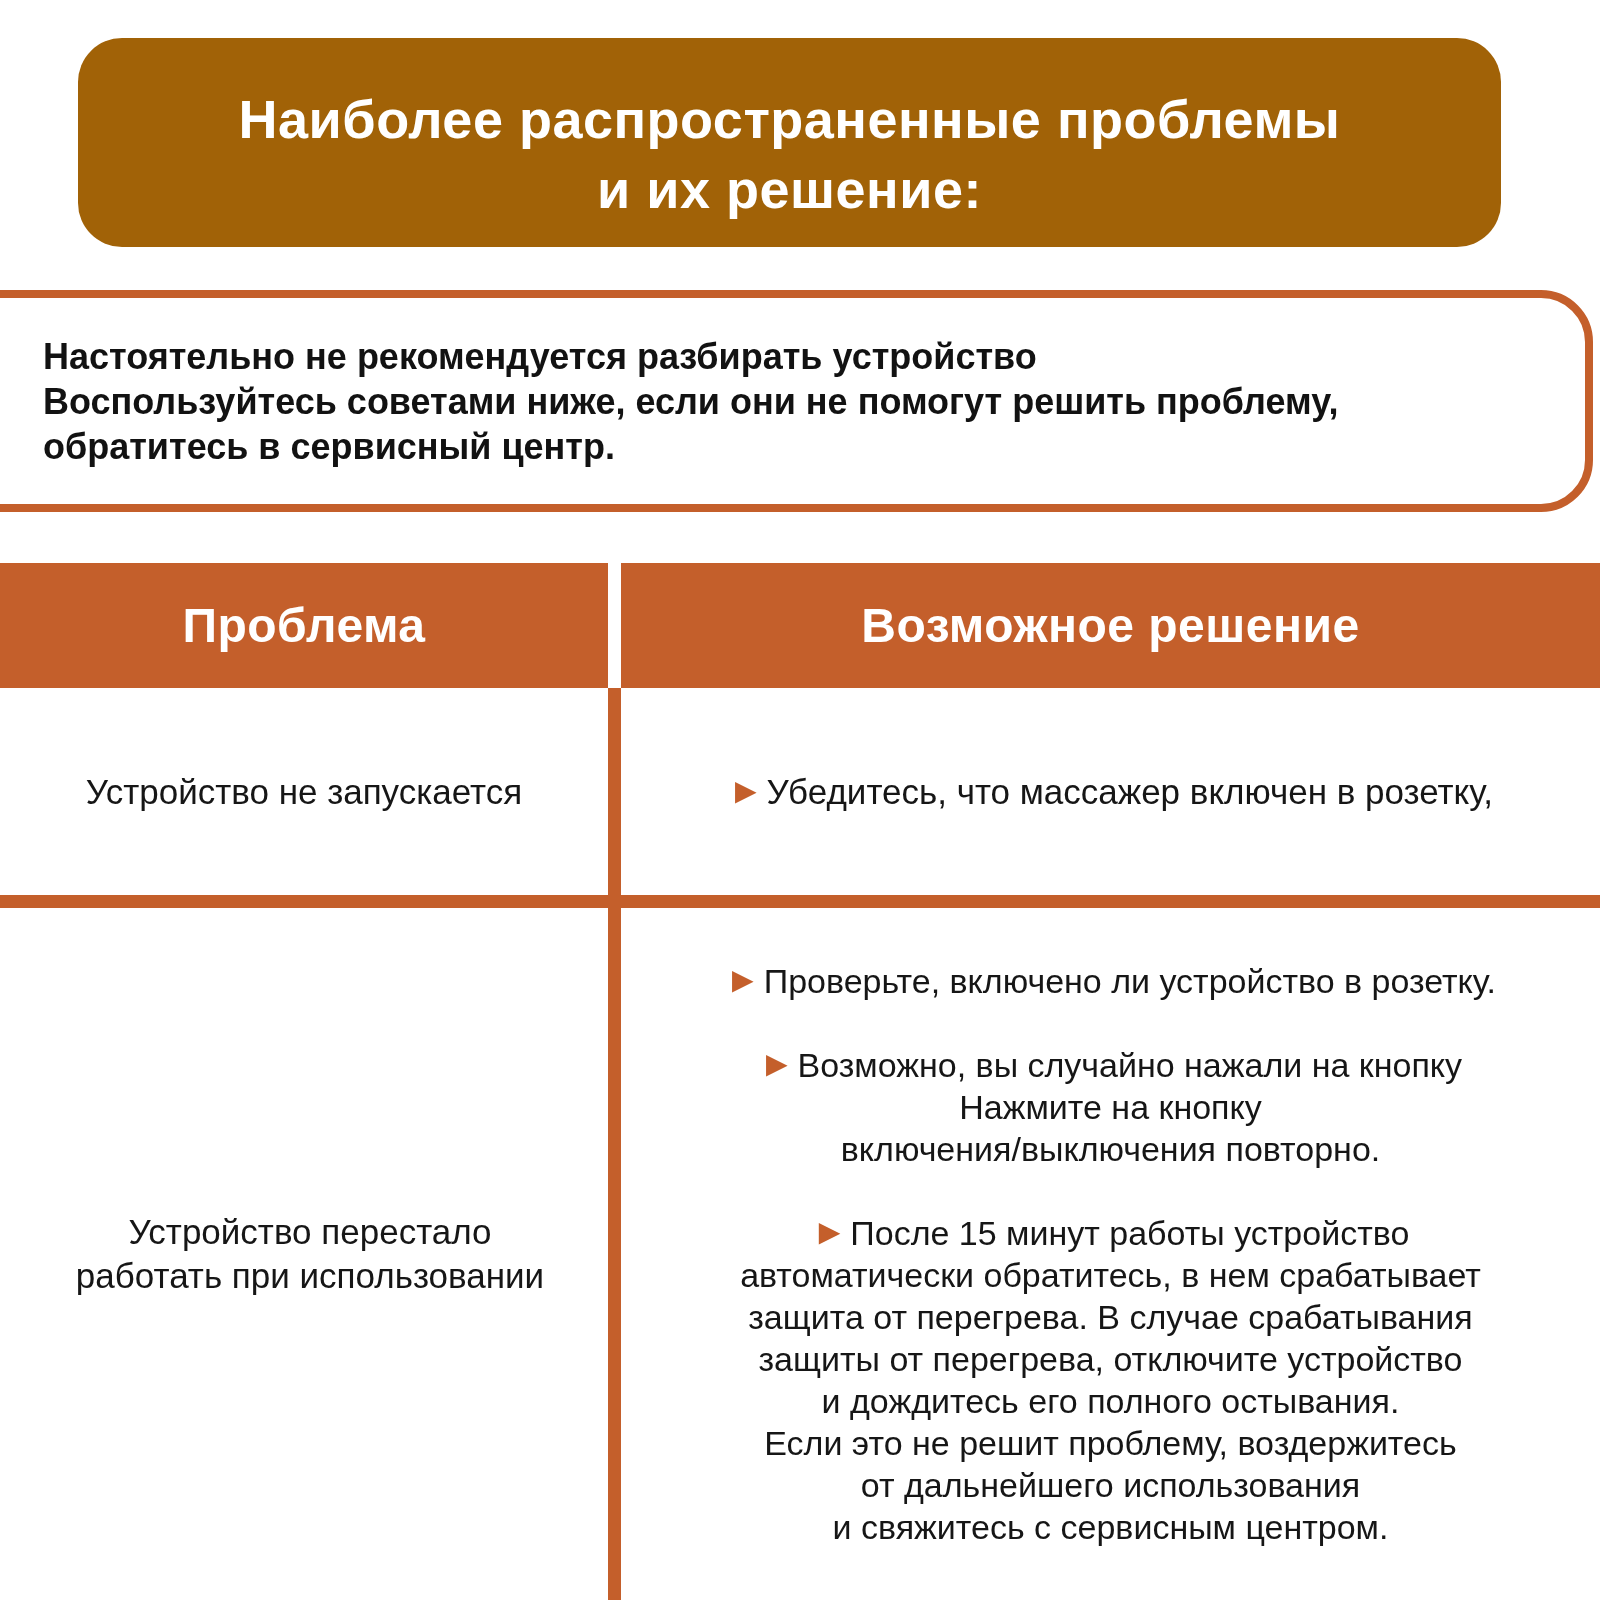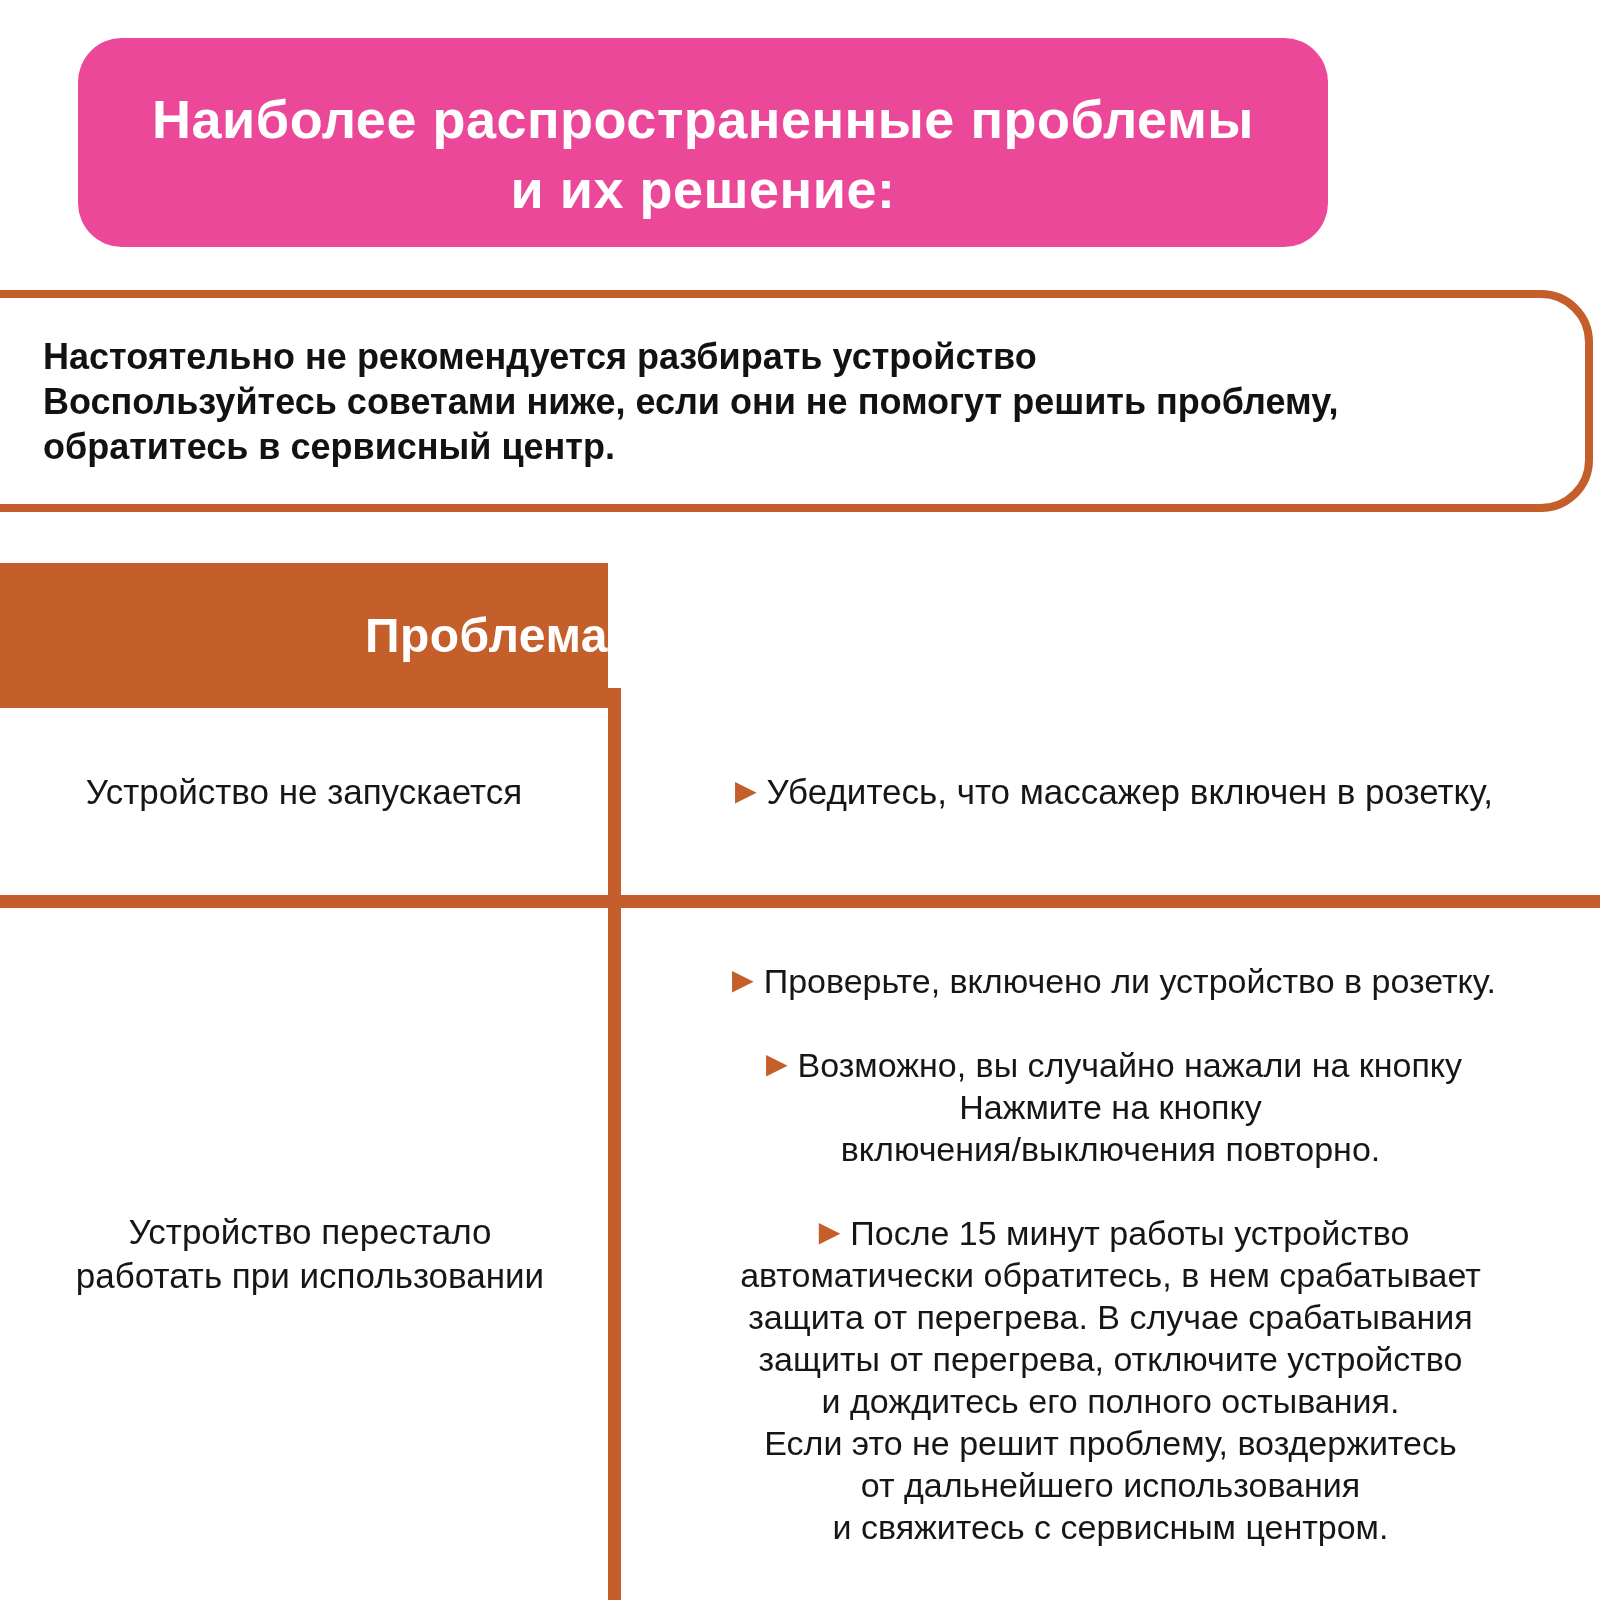--- a/index.html
+++ b/index.html
@@ -8,22 +8,22 @@
     font-family:"Liberation Sans", sans-serif;
     background:#ffffff;
     position:relative;
     overflow:hidden;
     color:#141414;
   }
   .canvas { position:absolute; left:0; top:0; width:1600px; height:1600px; background:#fff; }
 
   
   .banner {
-    position:absolute; left:78px; top:38px; width:1250px; height:209px;
-    background:#ec4899; border-radius:44px;
+    position:absolute; left:78px; top:38px; width:1423px; height:209px;
+    background:#a16207; border-radius:44px;
     display:flex; flex-direction:column; align-items:center; justify-content:center;
     padding-top:22px;
   }
   .banner .t-line {
     color:#ffffff; font-weight:bold; font-size:54px; line-height:70px; text-align:center;
     letter-spacing:0.5px;
   }
 
   
   .warning {
@@ -31,22 +31,22 @@
     background:#ffffff; border:8px solid #C45F2B; border-radius:52px;
     display:flex; flex-direction:column; justify-content:center;
     padding-left:105px; padding-right:30px;
   }
   .warning .w-line {
     font-weight:bold; font-size:36px; line-height:45px; color:#121212;
   }
 
   
   .th {
-    position:absolute; top:563px; height:145px; background:#C45F2B;
-    display:flex; align-items:center; justify-content:flex-end;
+    position:absolute; top:563px; height:125px; background:#C45F2B;
+    display:flex; align-items:center; justify-content:center;
   }
   .th-left  { left:0;     width:608px; }
   .th-right { left:621px; width:979px; }
   .th .th-label { color:#ffffff; font-size:48px; font-weight:bold; letter-spacing:0.5px; }
 
   .vdiv { position:absolute; left:608px; top:688px; width:13px; height:912px; background:#C45F2B; }
   .hsep { position:absolute; left:0;     top:895px; width:1600px; height:13px; background:#C45F2B; }
 
   .cell {
     position:absolute; display:flex; flex-direction:column;
@@ -79,20 +79,23 @@
   </div>
 
   <div class="warning">
     <div class="w-line">Настоятельно не рекомендуется разбирать устройство</div>
     <div class="w-line">Воспользуйтесь советами ниже, если они не помогут решить проблему,</div>
     <div class="w-line">обратитесь в сервисный центр.</div>
   </div>
 
   <div class="th th-left">
     <div class="th-label">Проблема</div>
+  </div>
+  <div class="th th-right">
+    <div class="th-label">Возможное решение</div>
   </div>
 
   <div class="vdiv"></div>
   <div class="hsep"></div>
 
   <div class="cell problem-1">
     <div class="p-line">Устройство не запускается</div>
   </div>
 
   <div class="cell solution-1">

